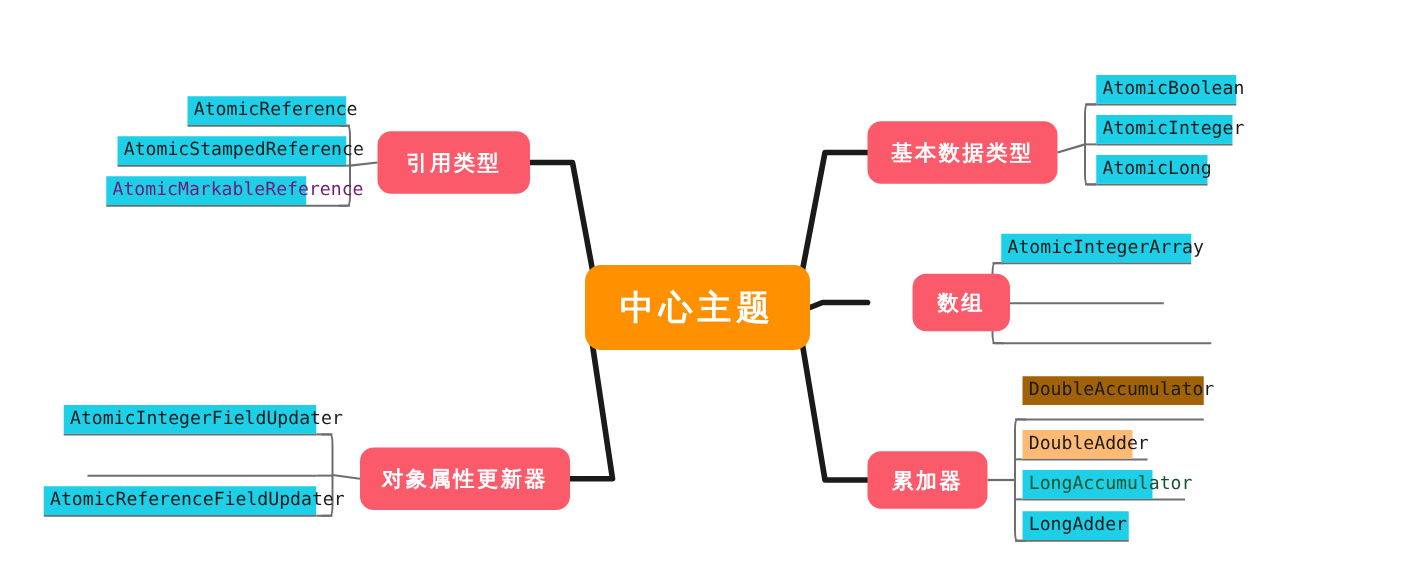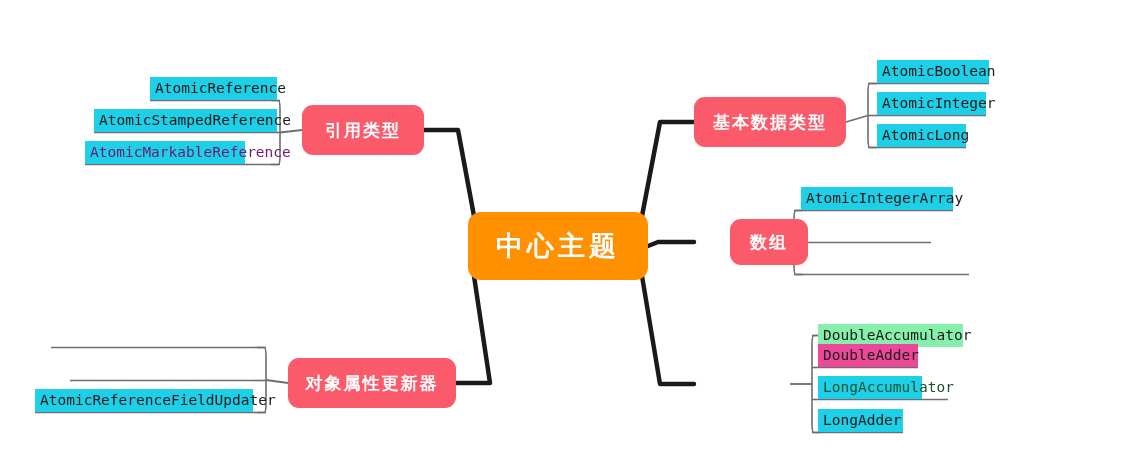--- a/index.html
+++ b/index.html
@@ -121,28 +121,32 @@
     </div>
     <div class="node node-central" style="left: 468px; top: 212px; width: 180px; height: 68px; background: rgb(255, 145, 0);">
       <span>中心主题</span>
     </div>
     <div class="leaf leaf-left" style="top: 109px; background: rgb(30, 207, 232); color: rgb(26, 26, 26); left: 94px; width: 183px;"><span>AtomicStampedReference</span></div>
     <div class="leaf leaf-left" style="top: 77px; background: rgb(30, 207, 232); color: rgb(26, 26, 26); left: 150px; width: 127px;"><span>AtomicReference</span></div>
     <div class="leaf leaf-left" style="top: 141px; background: rgb(30, 207, 232); color: #701a75; left: 85px; width: 160px;"><span>AtomicMarkableReference</span></div>
     <div class="node node-branch" style="left: 288px; top: 358px; width: 168px; height: 50px; background: rgb(250, 90, 106);">
       <span>对象属性更新器</span>
     </div>
+    <div class="leaf leaf-left" style="top: 324px; background: rgb(30, 207, 232); color: rgb(26, 26, 26); left: 51px; width: 202px;"><span>AtomicIntegerFieldUpdater</span></div>
     <div class="leaf leaf-left" style="top: 389px; background: rgb(30, 207, 232); color: rgb(26, 26, 26); left: 35px; width: 218px;"><span>AtomicReferenceFieldUpdater</span></div>
     <div class="node node-branch" style="left: 694px; top: 97px; width: 152px; height: 50px; background: rgb(250, 90, 106);">
       <span>基本数据类型</span>
     </div>
     <div class="leaf leaf-right" style="top: 60px; background: rgb(30, 207, 232); color: rgb(26, 26, 26); left: 877px; width: 112px;"><span>AtomicBoolean</span></div>
     <div class="leaf leaf-right" style="top: 92px; background: rgb(30, 207, 232); color: rgb(26, 26, 26); left: 877px; width: 109px;"><span>AtomicInteger</span></div>
     <div class="leaf leaf-right" style="top: 124px; background: rgb(30, 207, 232); color: rgb(26, 26, 26); left: 877px; width: 89px;"><span>AtomicLong</span></div>
     <div class="node node-branch" style="left: 694px; top: 219px; width: 78px; height: 46px; background: rgb(250, 90, 106); margin-left: 36px;">
       <span>数组</span>
     </div>
     <div class="leaf leaf-right" style="top: 187px; background: rgb(30, 207, 232); color: rgb(26, 26, 26); left: 801px; width: 152px;"><span>AtomicIntegerArray</span></div>
-    <div class="leaf leaf-right" style="top: 324px; background: #86efac; color: rgb(26, 26, 26); left: 818px; width: 145px;"><span>DoubleAccumulator</span></div>
-    <div class="leaf leaf-right" style="top: 344px; background: #ec4899; color: rgb(26, 26, 26); left: 818px; width: 100px;"><span>DoubleAdder</span></div>
+    <div class="node node-branch" style="left: 694px; top: 361px; width: 96px; height: 46px; background: rgb(250, 90, 106);">
+      <span>累加器</span>
+    </div>
+    <div class="leaf leaf-right" style="top: 301px; background: #a16207; color: rgb(26, 26, 26); left: 818px; width: 145px;"><span>DoubleAccumulator</span></div>
+    <div class="leaf leaf-right" style="top: 344px; background: #fdba74; color: rgb(26, 26, 26); left: 818px; width: 88px;"><span>DoubleAdder</span></div>
     <div class="leaf leaf-right" style="top: 376px; background: rgb(30, 207, 232); color: #14532d; left: 818px; width: 104px;"><span>LongAccumulator</span></div>
     <div class="leaf leaf-right" style="top: 409px; background: rgb(30, 207, 232); color: rgb(26, 26, 26); left: 818px; width: 85px; text-align: center;"><span>LongAdder</span></div>
   </div>
 
 </body></html>

